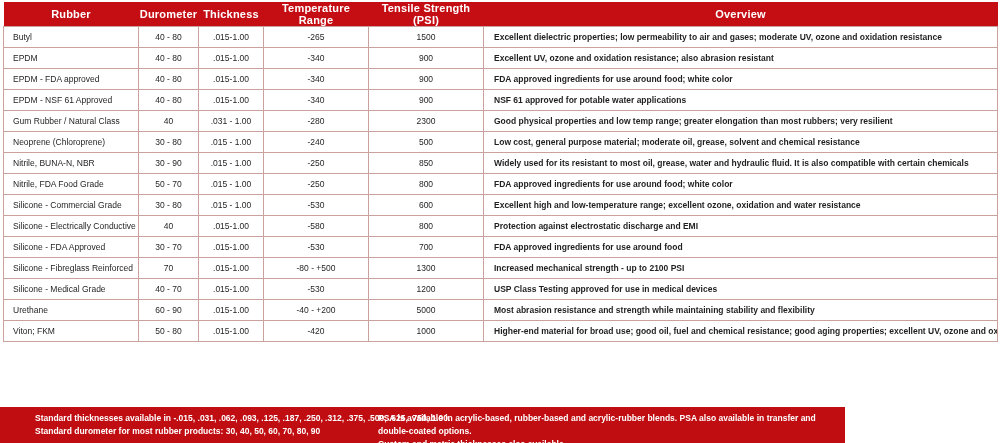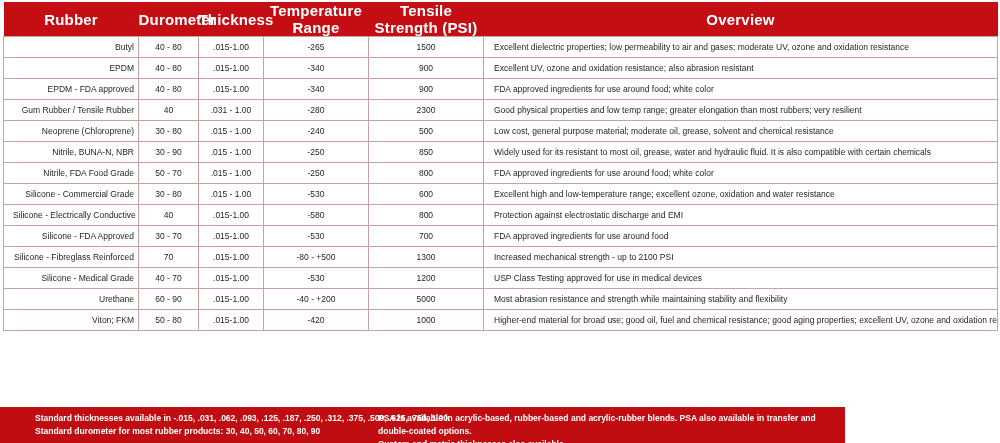--- a/index.html
+++ b/index.html
@@ -19,31 +19,31 @@
   }
   col.c-rubber{width:135px;}
   col.c-durometer{width:60px;}
   col.c-thickness{width:65px;}
   col.c-temp{width:105px;}
   col.c-tensile{width:115px;}
   col.c-overview{width:514px;}
 
   thead th{
     background:var(--header-red);color:#ffffff;font-weight:bold;
-    font-size:15px;height:24px;text-align:center;vertical-align:middle;
+    font-size:11px;height:24px;text-align:center;vertical-align:middle;
     border:none;letter-spacing:.2px;
   }
   tbody td{
     border:1px solid var(--grid);
     height:21px;font-size:8.5px;vertical-align:middle;
     padding:0 4px;background:#fff;white-space:nowrap;overflow:hidden;
   }
-  tbody td.left{text-align:right;padding-left:9px;}
+  tbody td.left{text-align:left;padding-left:9px;}
   tbody td.center{text-align:center;}
-  tbody td.overview{text-align:left;padding-left:10px;}
+  tbody td.overview{text-align:left;padding-left:10px;font-weight:bold;}
 
   .footer{
     position:absolute;left:0;top:407px;width:845px;height:36px;
     background:var(--footer-red);color:#ffffff;font-weight:bold;
     font-size:8.5px;line-height:13px;
   }
   .footer .block-left{position:absolute;left:35px;top:5px;}
   .footer .block-right{position:absolute;left:378px;top:5px;}
 </style>
 </head>
@@ -89,21 +89,29 @@
         </tr>
         <tr>
           <td class="left">EPDM - FDA approved</td>
           <td class="center">40 - 80</td>
           <td class="center">.015-1.00</td>
           <td class="center">-340</td>
           <td class="center">900</td>
           <td class="overview">FDA approved ingredients for use around food; white color</td>
         </tr>
         <tr>
-          <td class="left">Gum Rubber / Tensile Rubber</td>
+          <td class="left">EPDM - NSF 61 Approved</td>
+          <td class="center">40 - 80</td>
+          <td class="center">.015-1.00</td>
+          <td class="center">-340</td>
+          <td class="center">900</td>
+          <td class="overview">NSF 61 approved for potable water applications</td>
+        </tr>
+        <tr>
+          <td class="left">Gum Rubber / Natural Class</td>
           <td class="center">40</td>
           <td class="center">.031 - 1.00</td>
           <td class="center">-280</td>
           <td class="center">2300</td>
           <td class="overview">Good physical properties and low temp range; greater elongation than most rubbers; very resilient</td>
         </tr>
         <tr>
           <td class="left">Neoprene (Chloroprene)</td>
           <td class="center">30 - 80</td>
           <td class="center">.015 - 1.00</td>

